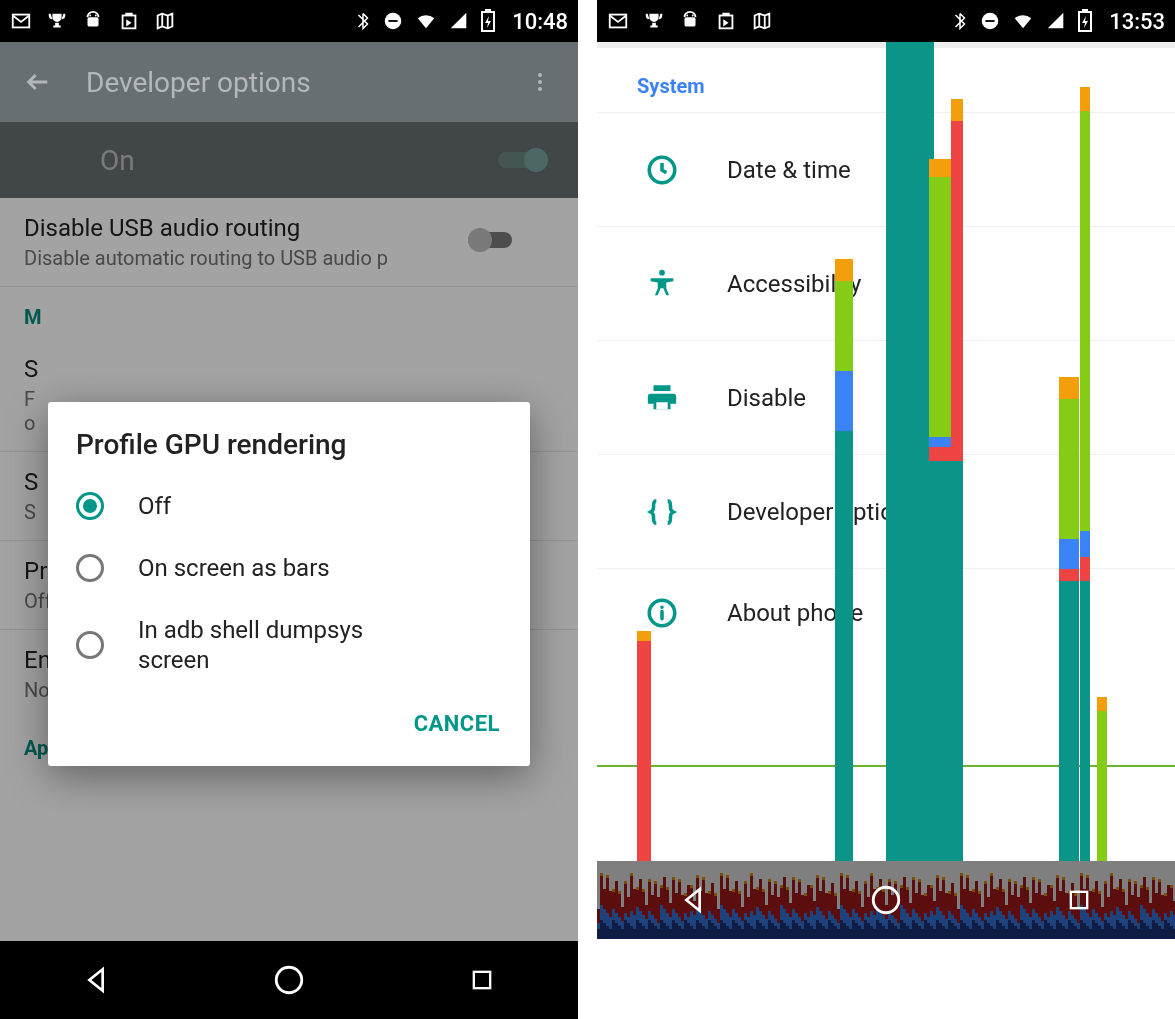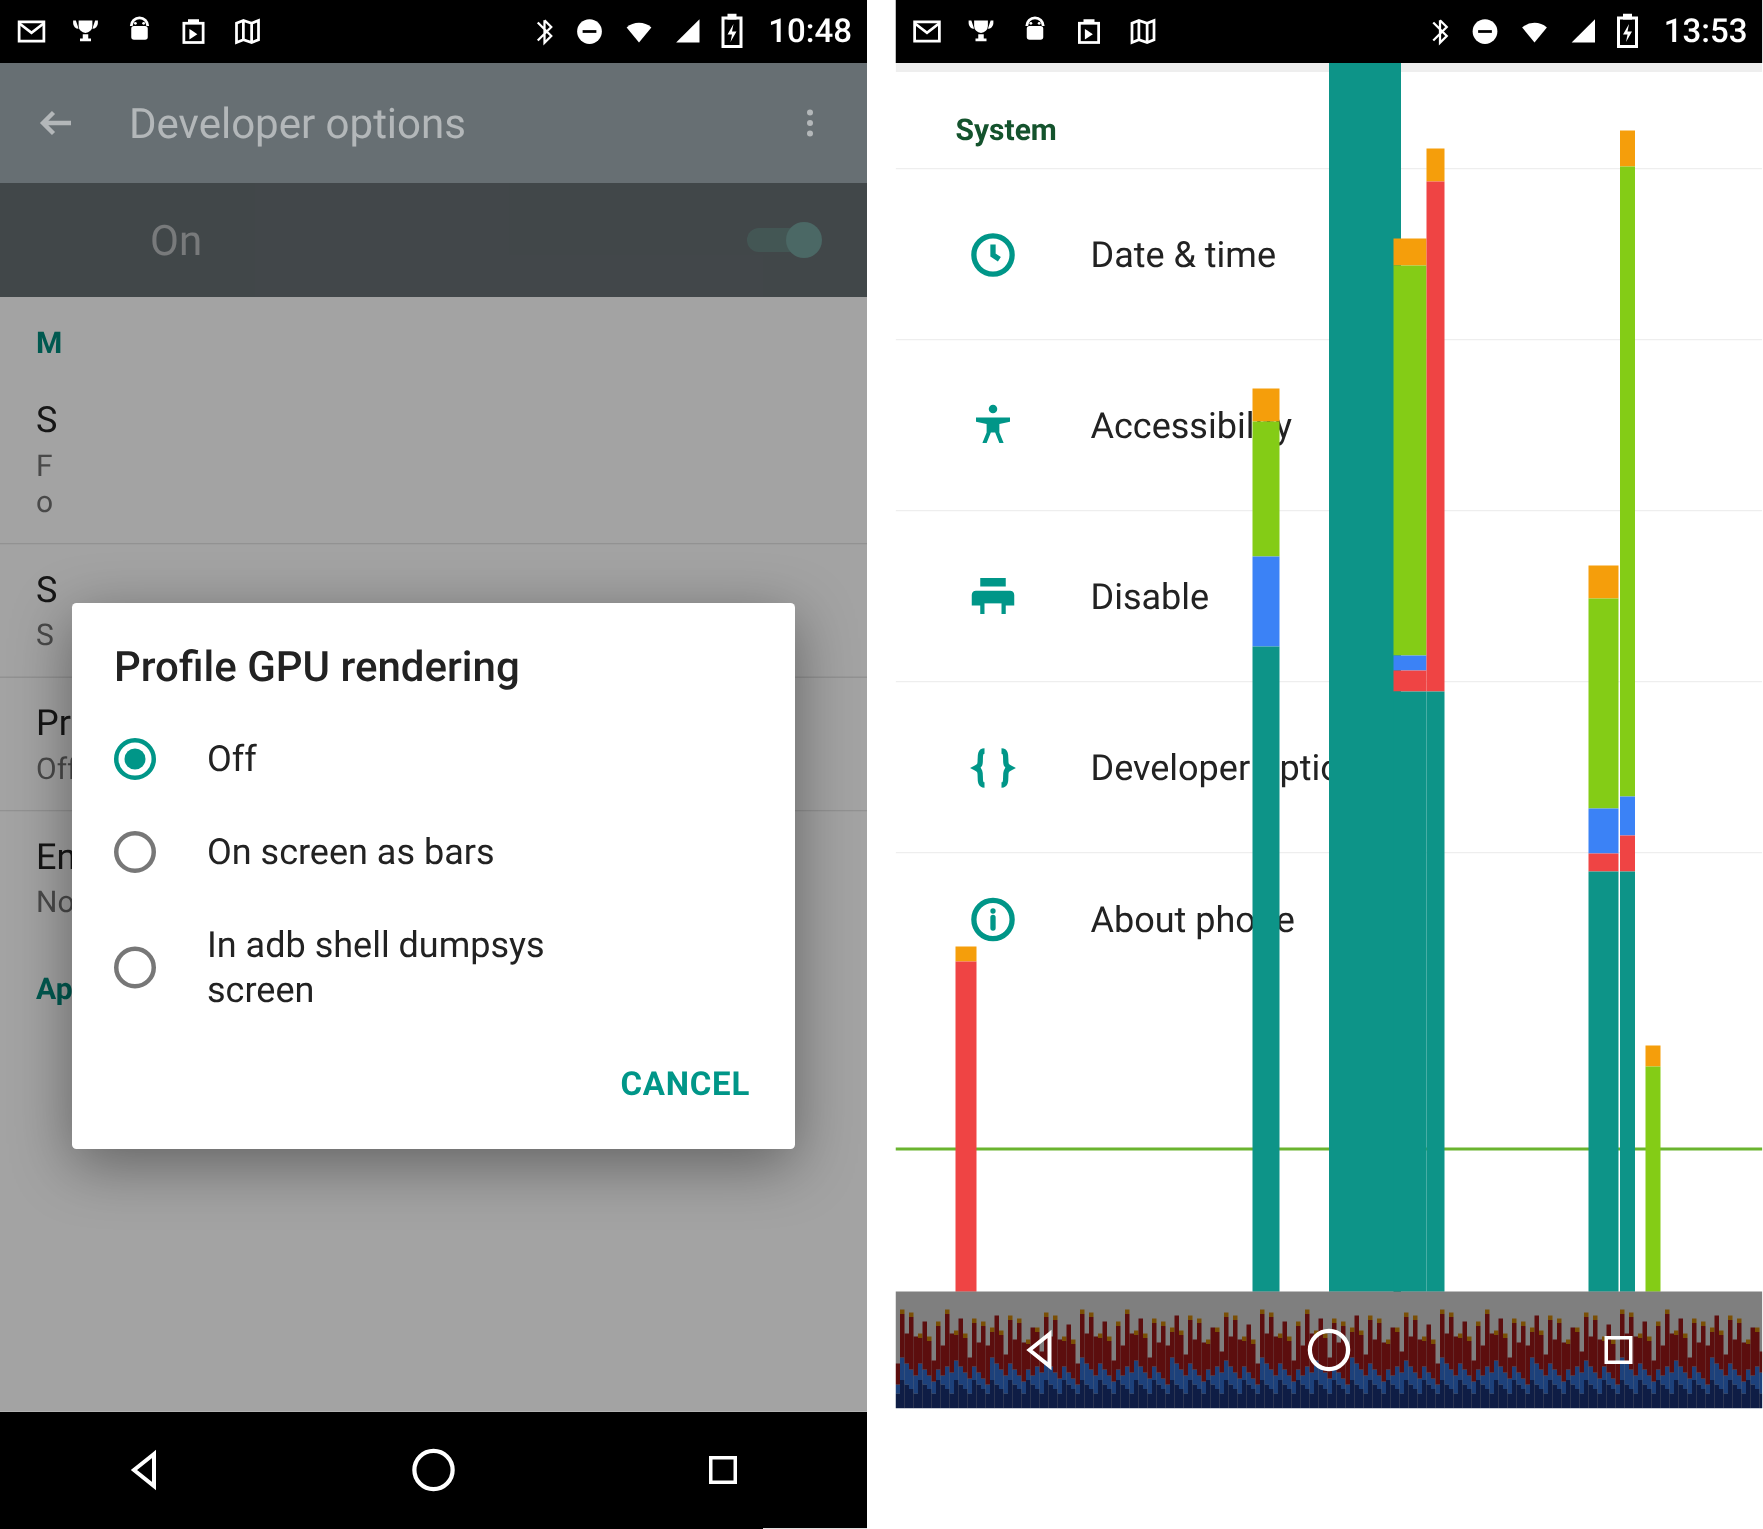--- a/index.html
+++ b/index.html
@@ -83,21 +83,21 @@
   
   .nav-bar { height:78px; background:#000; display:flex; align-items:center; justify-content:space-around;}
   .nav-btn { width:56px; height:56px; display:flex; align-items:center; justify-content:center;}
 
   
   .right-body { position:relative; height: calc(100% - 42px - 80px); background:#fff; overflow:hidden;}
   .settings-list { position:absolute; inset:0; }
   .sett-row { height:114px; display:flex; align-items:center; padding-left:40px; border-bottom:1px solid #eee; background:#fff;}
   .sett-row .sicon2 { width:50px; display:flex; justify-content:center; color:#009688;}
   .sett-row .lbl { font-size:24px; color:#222; margin-left:40px;}
-  .sett-section { font-size:20px; color:#14532d; font-weight:700; padding:26px 40px 14px; border-bottom:1px solid #eee; border-top:6px solid #eee;}
+  .sett-section { font-size:20px; color:#3b82f6; font-weight:700; padding:26px 40px 14px; border-bottom:1px solid #eee; border-top:6px solid #eee;}
   .sett-row.short { height:88px; border-bottom:none;}
 
   
   .gpu-overlay { position:absolute; inset:0; pointer-events:none; z-index:20;}
   .hline { position:absolute; left:0; right:0; height:2px; background:#6ab42f; }
   .bar { position:absolute; bottom:78px; display:flex; flex-direction:column-reverse;}
   .seg { width:100%; }
   .seg.teal { background:#0d9488; }
   .seg.red  { background:#ef4444; }
   .seg.blue { background:#3b82f6; }
@@ -197,20 +197,28 @@
 
   <div class="left-body">
     <div class="bg-list">
       <div class="on-row dim">
         <span>On</span>
         <div class="toggle">
             <div class="track"></div>
             <div class="thumb"></div>
           </div>
       </div>
+      <div class="setting-row">
+        <div class="primary">Disable USB audio routing</div>
+        <div class="secondary">Disable automatic routing to USB audio p</div>
+        <div class="toggle off" style="position:absolute; right:30px; margin-top:-44px;">
+            <div class="track"></div>
+            <div class="thumb"></div>
+          </div>
+      </div>
       <div class="section-header">M</div>
       <div class="setting-row">
         <div class="primary">S</div>
         <div class="secondary" style="white-space:pre-line">F
 o</div>
       </div>
       <div class="setting-row">
         <div class="primary">S</div>
         <div class="secondary">S</div>
       </div>

